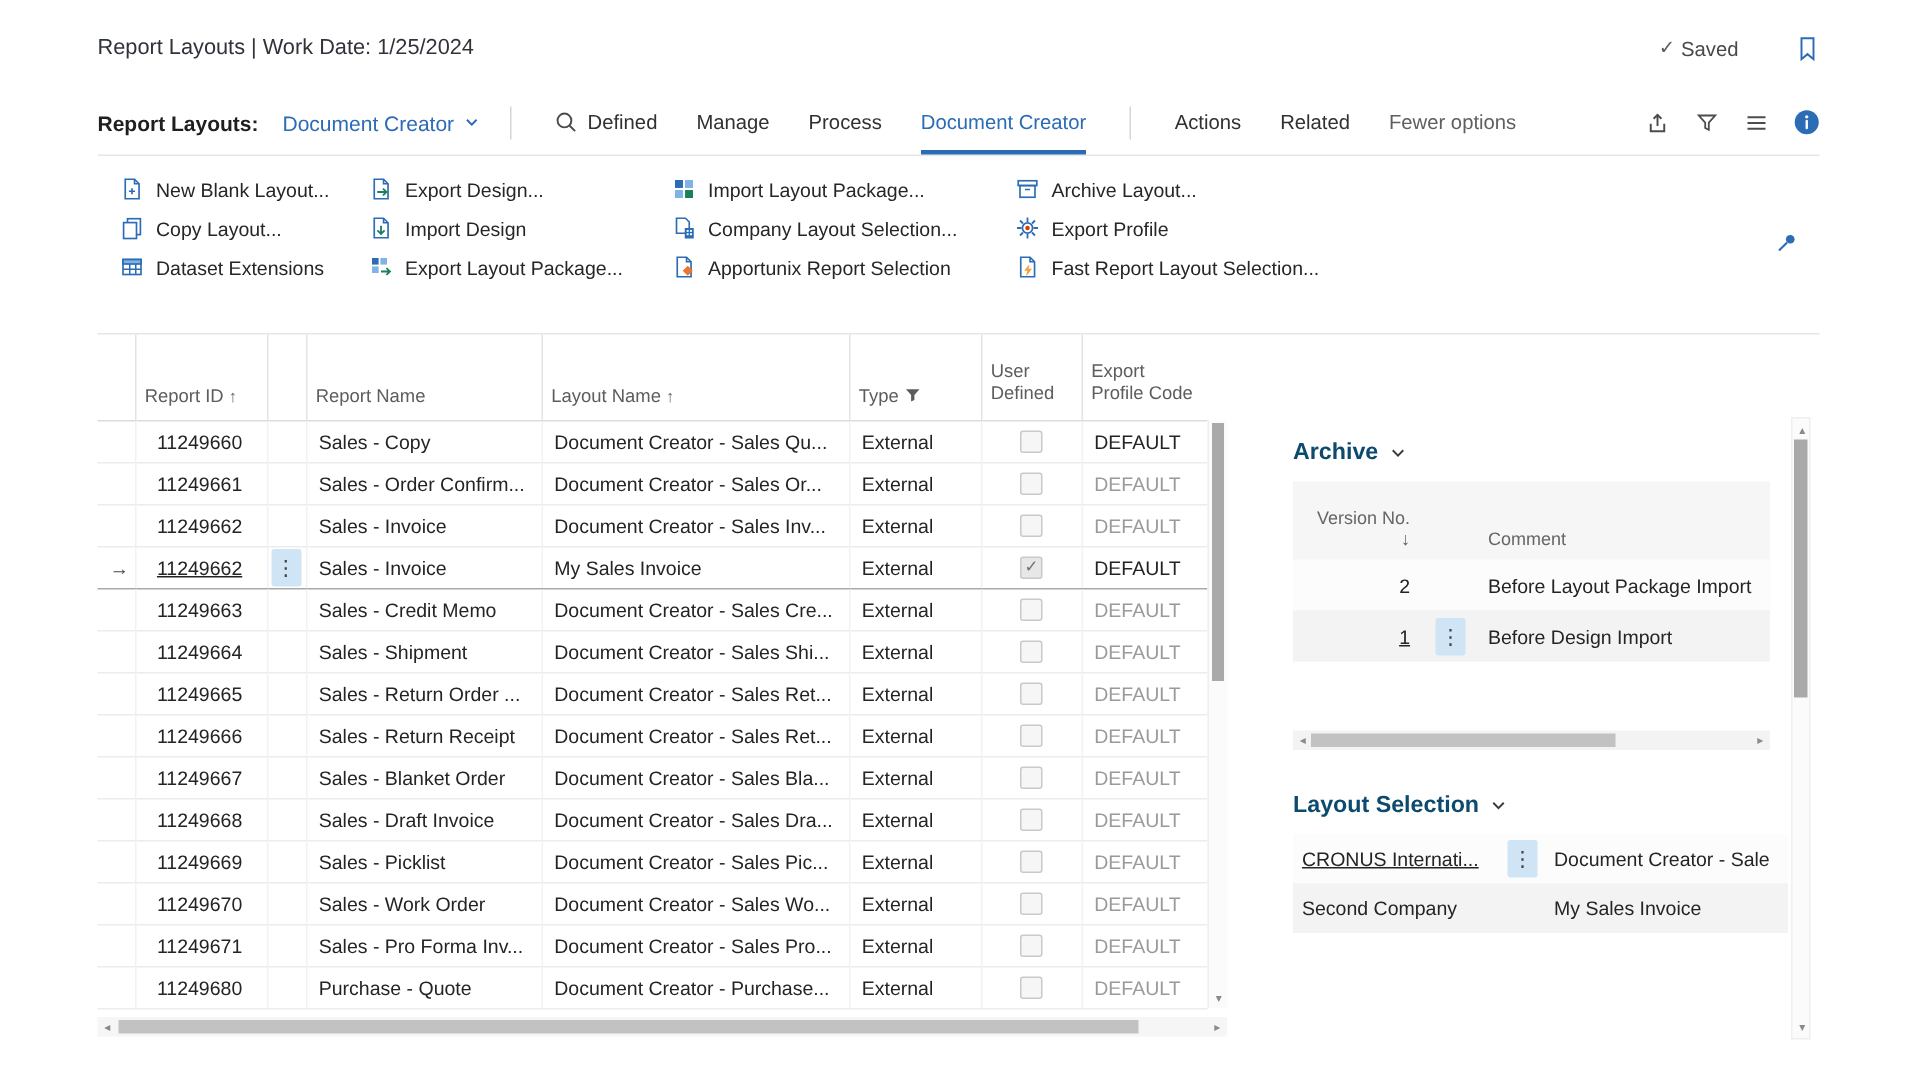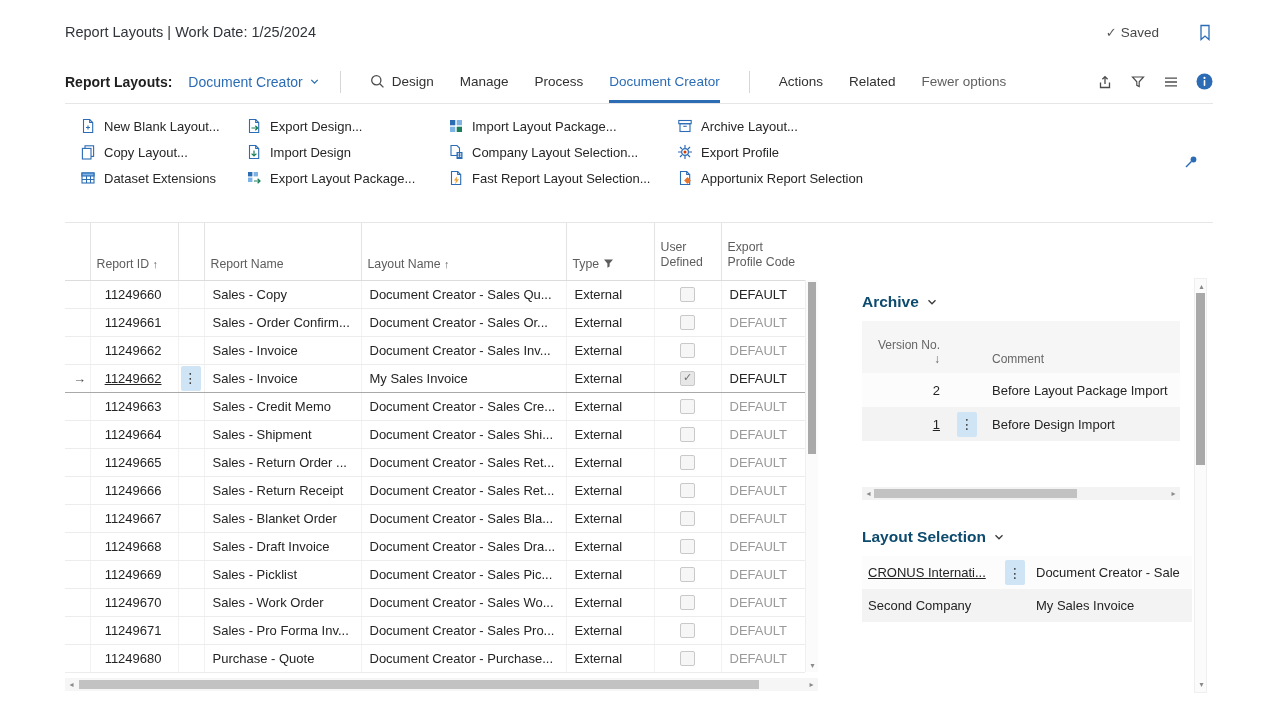--- a/index.html
+++ b/index.html
@@ -141,21 +141,21 @@
       <svg width="11" height="11" viewBox="0 0 12 12">
           <path d="M2.5 4.2L6 7.8l3.5-3.6" fill="none" stroke="#2b6cb5" stroke-width="1.4"></path>
         </svg>
     </button>
     <span class="vdivider"></span>
     <button class="tb-item">
       <svg width="15" height="15" viewBox="0 0 15 15">
           <circle cx="6.3" cy="6.3" r="4.6" fill="none" stroke="#4c4c4c" stroke-width="1.3"></circle>
           <path d="M9.8 9.8l3.6 3.6" stroke="#4c4c4c" stroke-width="1.3"></path>
         </svg>
-      <span>Design</span>
+      <span>Defined</span>
     </button>
     <button class="tb-item">Manage</button>
     <button class="tb-item">Process</button>
     <button class="tb-item active">Document Creator</button>
     <span class="vdivider"></span>
     <button class="tb-item">Actions</button>
     <button class="tb-item">Related</button>
     <button class="tb-item dim">Fewer options</button>
     <span class="tb-icons">
       <button class="icon-btn">
@@ -268,31 +268,31 @@
           <rect x="7.6" y="2" width="4.4" height="4.4" fill="#7fb2e5"></rect>
           <rect x="2" y="7.6" width="4.4" height="4.4" fill="#7fb2e5"></rect>
           <path d="M8 11h6M11.6 8.8l2.4 2.2-2.4 2.2" fill="none" stroke="#1a7f5a" stroke-width="1.2"></path>
         </svg>
       <span>Export Layout Package...</span>
     </button>
     <button class="ribbon-item">
       <svg width="16" height="16" viewBox="0 0 16 16">
           <path d="M3.5 1.5h6.2l3 3v10H3.5z" fill="#fff" stroke="#2b6cb5" stroke-width="1.1"></path>
           <path d="M9.7 1.5v3h3" fill="none" stroke="#2b6cb5" stroke-width="1.1"></path>
-          <path d="M9.2 6.2L5.8 10.5h2.1L7 14.5l4-5.3H8.8z" fill="#f2a33c"></path>
-        </svg>
-      <span>Fast Report Layout Selection...</span>
+          <rect x="8.1" y="8.1" width="4.8" height="4.8" transform="rotate(45 10.5 10.5)" fill="#e8762c"></rect>
+        </svg>
+      <span>Apportunix Report Selection</span>
     </button>
     <button class="ribbon-item">
       <svg width="16" height="16" viewBox="0 0 16 16">
           <path d="M3.5 1.5h6.2l3 3v10H3.5z" fill="#fff" stroke="#2b6cb5" stroke-width="1.1"></path>
           <path d="M9.7 1.5v3h3" fill="none" stroke="#2b6cb5" stroke-width="1.1"></path>
-          <rect x="8.1" y="8.1" width="4.8" height="4.8" transform="rotate(45 10.5 10.5)" fill="#e8762c"></rect>
-        </svg>
-      <span>Apportunix Report Selection</span>
+          <path d="M9.2 6.2L5.8 10.5h2.1L7 14.5l4-5.3H8.8z" fill="#f2a33c"></path>
+        </svg>
+      <span>Fast Report Layout Selection...</span>
     </button>
 
     <button class="pin-btn">
       <svg width="16" height="16" viewBox="0 0 16 16">
           <circle cx="10.5" cy="5.5" r="2.9" fill="#2b6cb5"></circle>
           <path d="M8.4 7.6L3 13" stroke="#2b6cb5" stroke-width="1.4"></path>
         </svg>
     </button>
   </section>
 

